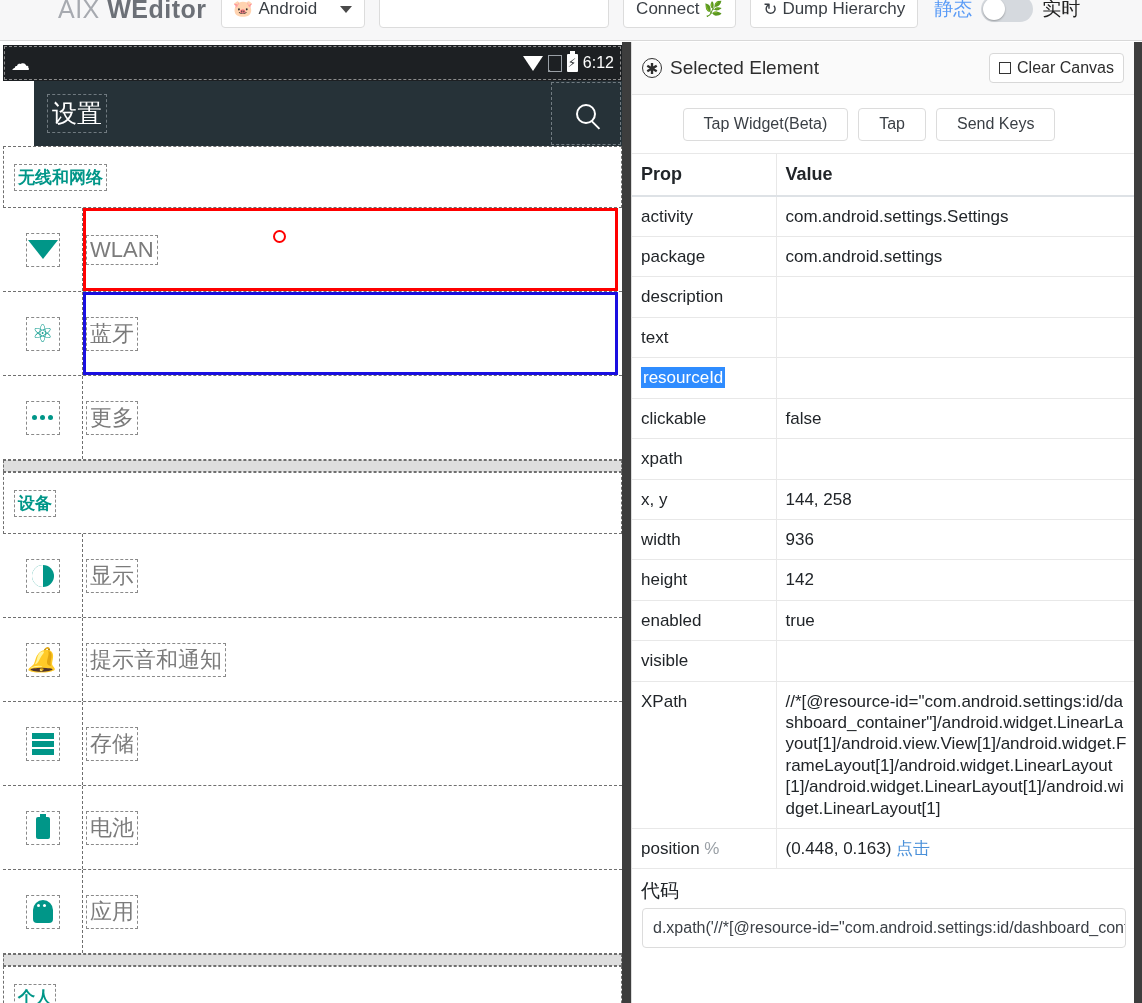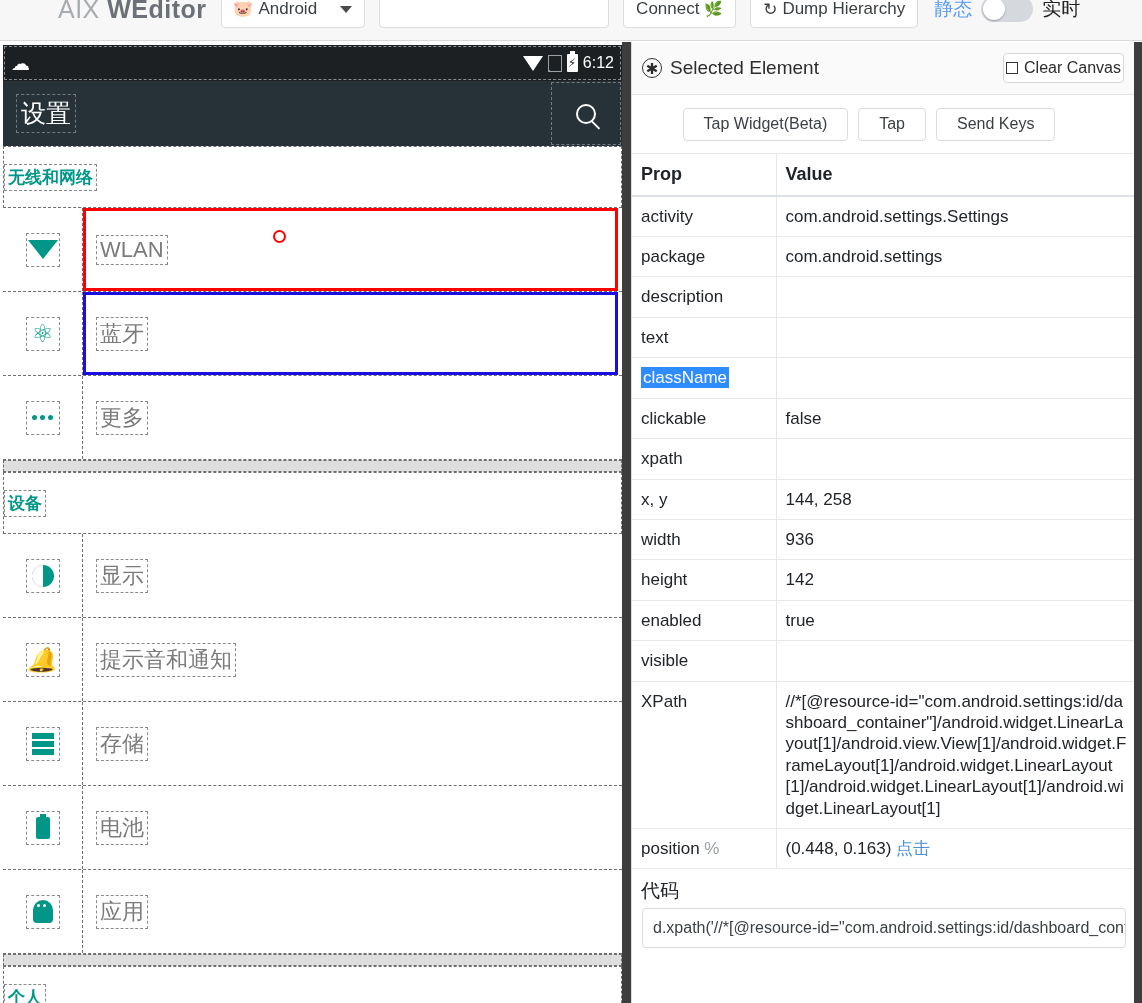--- a/index.html
+++ b/index.html
@@ -82,55 +82,56 @@
   .sig-box::after{content:"";position:absolute;left:-4px;top:-2px;width:2px;height:26px;background:#9aa0a6;transform:rotate(-38deg);transform-origin:center;}
   .batt {
     width: 11px; height: 18px; background: #fff; position: relative; border-radius: 1px;
   }
   .batt::before{content:"";position:absolute;left:3px;top:-3px;width:5px;height:3px;background:#fff;}
   .batt::after{content:"\26A1";position:absolute;left:1px;top:0px;font-size:12px;color:#1d2023;line-height:18px;}
 
   #appbar {
     height: 65px; background: #263238; display: flex; align-items: center;
     justify-content: space-between;
+    margin-left: 31px;
   }
   #appbar-title {
     color: #fff; font-size: 25px; margin-left: 14px; padding: 2px 4px;
     outline: 1px dashed #707a80;
   }
   #search-cell {
     width: 72px; height: 100%; display: flex; align-items: center; justify-content: center;
     outline: 1px dashed #707a80; outline-offset: -2px;
   }
   .mag { width: 20px; height: 20px; border: 2.2px solid #fff; border-radius: 50%; position: relative; }
   .mag::after { content:""; position:absolute; right:-7px; bottom:-5px; width: 11px; height: 2.2px; background:#fff; transform: rotate(45deg); }
 
   .sec-header {
     height: 62px; display: flex; align-items: center;
     color: #009688; font-size: 17px; font-weight: bold;
-    padding-left: 2px; background: #fff;
+    padding-left: 12px; background: #fff;
     outline: 1px dashed #6f6f6f; outline-offset: -1px;
   }
   .sec-header span { padding: 1px 3px; outline: 1px dashed #8a8a8a; }
   .gap-bar { height: 12px; background: #dedede; outline: 1px dashed #6f6f6f; outline-offset:-1px;}
 
   .srow {
     height: 84px; display: flex; align-items: center;
     border-bottom: 1px dashed #6f6f6f; position: relative; background:#fff;
   }
   .sicon {
     width: 80px; height: 100%; display: flex; align-items: center; justify-content: center;
     border-right: 1px dashed #6f6f6f;
   }
   .sicon i {
     display: flex; align-items: center; justify-content: center;
     width: 32px; height: 32px; outline: 1px dashed #8a8a8a;
   }
   .slabel {
-    font-size: 22px; color: #7b7b7b; margin-left: 14px;
+    font-size: 22px; color: #7b7b7b; margin-left: 4px;
     padding: 1px 3px; outline: 1px dashed #8a8a8a;
   }
   .sel-red { position:absolute; left:80px; right:4px; top:0; bottom:0; border:3px solid #ff0000; pointer-events:none; }
   .sel-blue{ position:absolute; left:80px; right:4px; top:0; bottom:0; border:3px solid #1a0fe0; pointer-events:none; }
   .marker {
     position:absolute; left:270px; top:22px; width:13px; height:13px;
     border:2.5px solid #ff0000; border-radius:50%;
   }
 
   
@@ -164,21 +165,21 @@
     display:flex; align-items:center; justify-content:space-between; padding:0 10px;
   }
   #insp-title { display:flex; align-items:center; gap:8px; font-size:19px; color:#2d2d2d; }
   .aster {
     width:20px;height:20px;border:1.6px solid #333;border-radius:50%;
     display:flex;align-items:center;justify-content:center;font-size:15px;line-height:1;
   }
   #clear-canvas {
     display:flex;align-items:center;gap:6px;
     border:1px solid #d8d8d8;border-radius:4px;background:#fff;
-    height:30px;padding:0 2px;font-size:16px;color:#2d2d2d;cursor:pointer;
+    height:30px;padding:0 9px;font-size:16px;color:#2d2d2d;cursor:pointer;
   }
   .chk { width:12px;height:12px;border:1.6px solid #333; }
 
   #act-row { height:58px; display:flex; align-items:center; justify-content:center; gap:10px; padding-right:28px;}
   .act-btn{
     border:1px solid #dcdcdc;border-radius:4px;background:#fff;
     height:33px;padding:0 20px;font-size:16px;color:#3a3f45;cursor:pointer;
     display:flex;align-items:center;
   }
 
@@ -402,21 +403,21 @@
         </tr>
     <tr>
           <td class="col-prop">description</td>
           <td></td>
         </tr>
     <tr>
           <td class="col-prop">text</td>
           <td></td>
         </tr>
     <tr>
-          <td class="col-prop"><span class="hl">className</span></td>
+          <td class="col-prop"><span class="hl">resourceId</span></td>
           <td></td>
         </tr>
     <tr>
           <td class="col-prop">clickable</td>
           <td>false</td>
         </tr>
     <tr>
           <td class="col-prop">xpath</td>
           <td></td>
         </tr>

